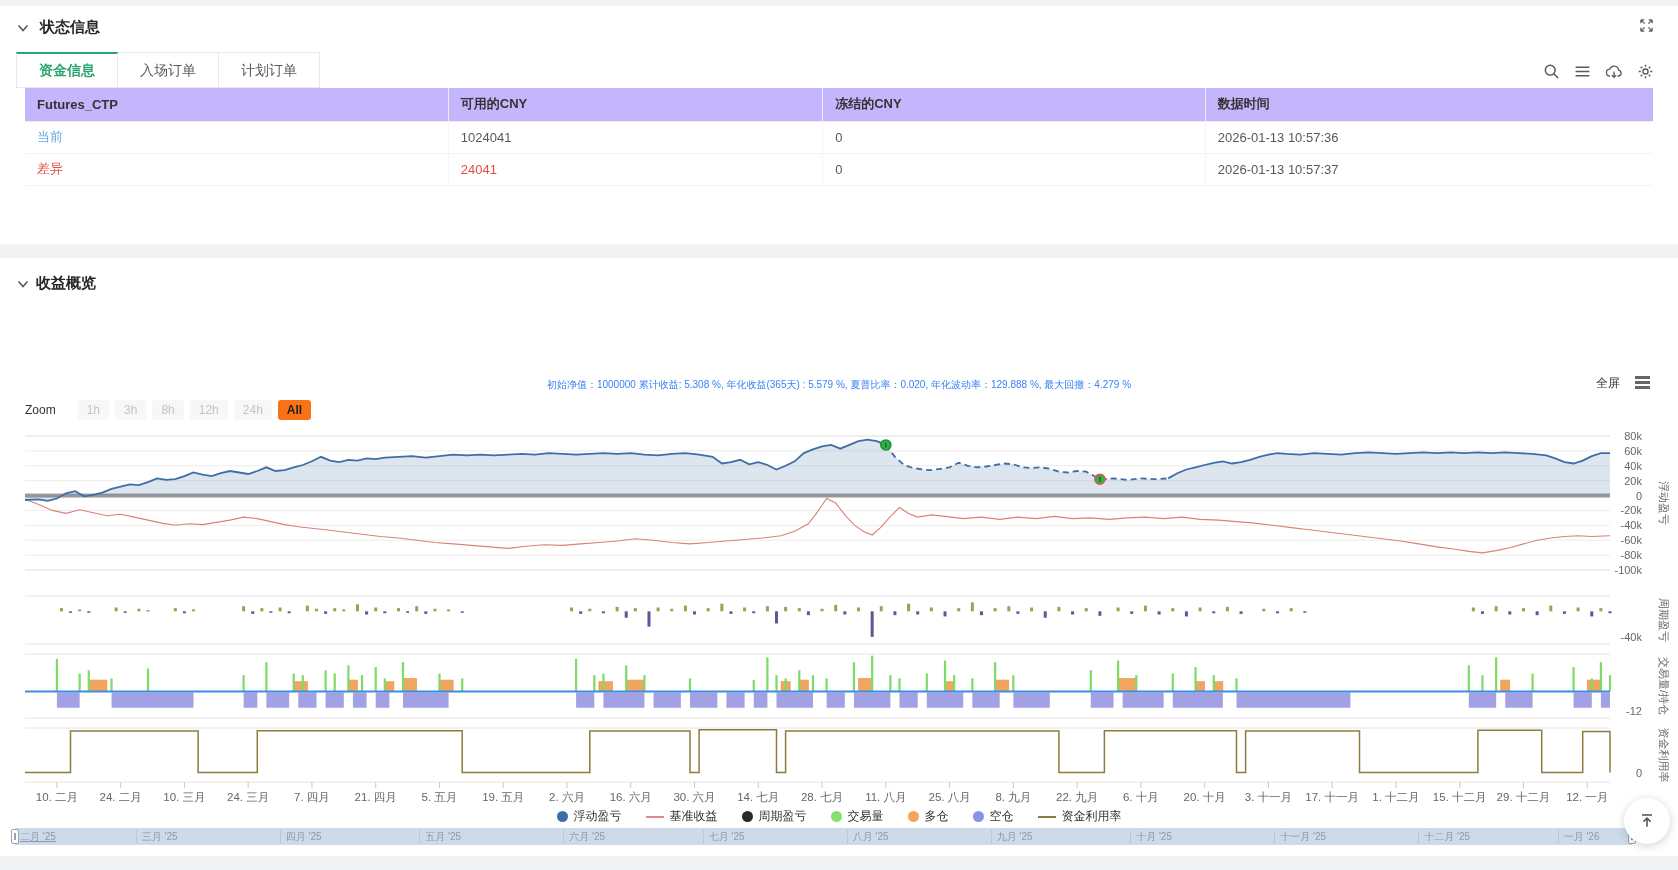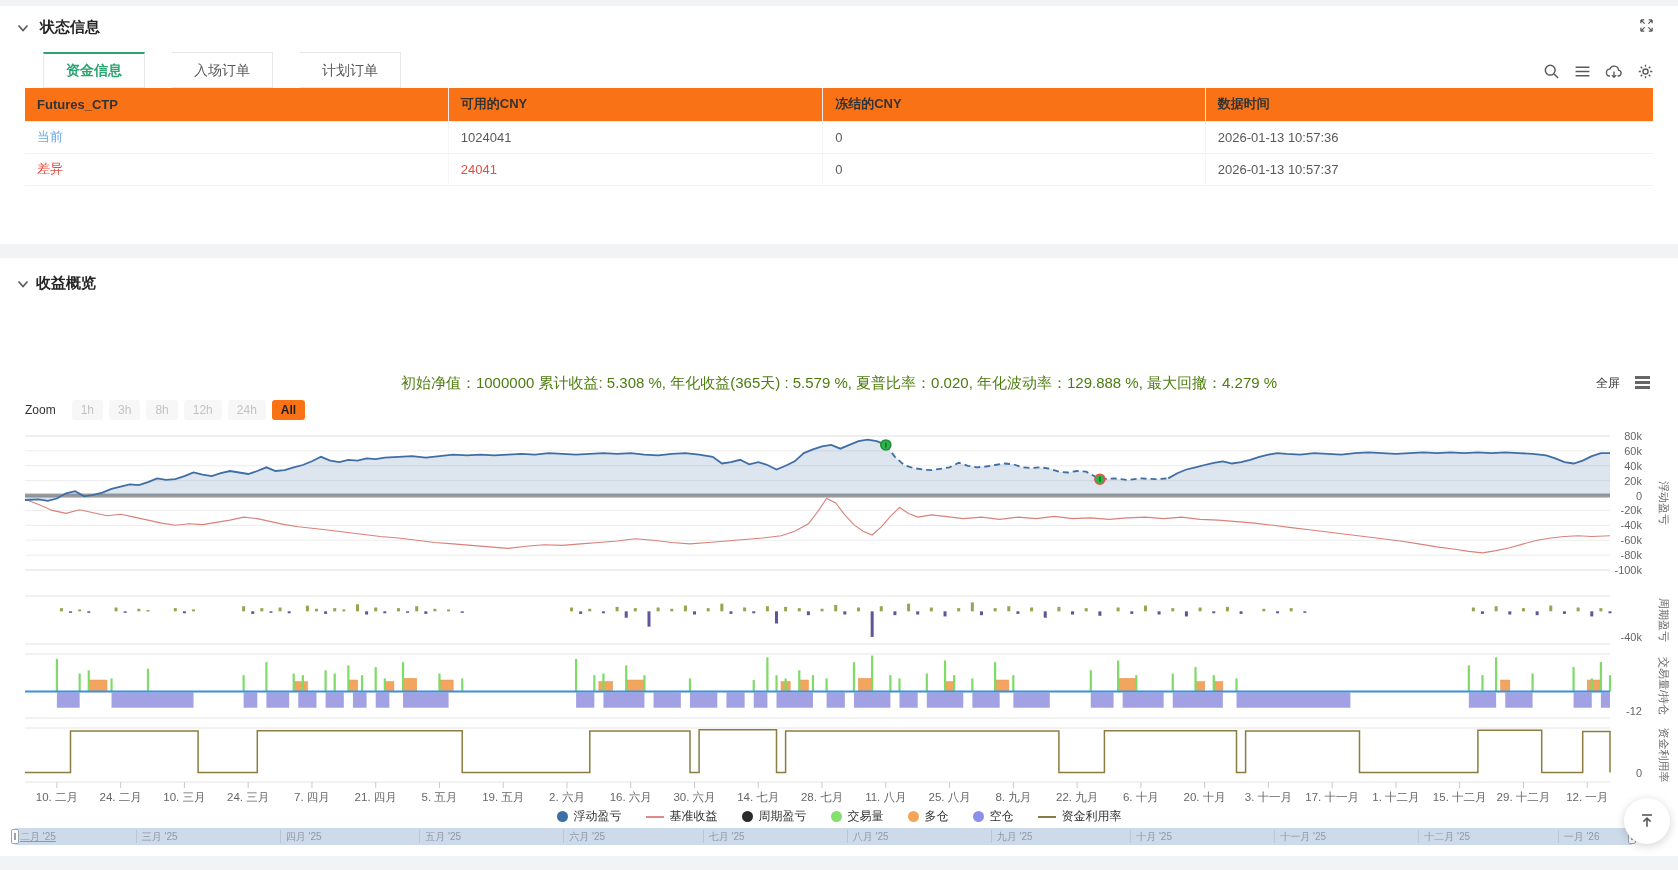--- a/index.html
+++ b/index.html
@@ -13,43 +13,43 @@
   .card-profit .sec-head { top:16px;gap:6px; }
   .sec-head h2 { font-size:15px; color:#262626; font-weight:bold; }
   .chev { width:14px; height:14px; display:inline-flex; align-items:center; justify-content:center; cursor:pointer; }
   .expand-ic { position:absolute; right:24px; top:12px; cursor:pointer; }
 
   .tabbar { position:absolute; left:16px; right:16px; display:flex; align-items:flex-end; }
   .card-status .tabbar { top:46px; height:36px; }
   .card-profit .tabbar { top:50px; height:37px; }
   .tabs { display:flex; }
   .tab { padding:0 22px; height:36px; line-height:34px; font-size:14px; color:#595959; background:#fff;
-         border:1px solid #e8e8e8; border-left:none; cursor:pointer; white-space:nowrap;margin-left:27px; }
+         border:1px solid #e8e8e8; border-left:none; cursor:pointer; white-space:nowrap; }
   .tab:first-child { border-left:1px solid #e8e8e8; }
   .tab.active { color:#2ba471; font-weight:bold; border-top:2px solid #2ba471; line-height:32px; }
   .tab-icons { position:absolute; right:8px; bottom:8px; display:flex; gap:14px; align-items:center; }
   .tab-icons span { cursor:pointer; display:inline-flex; }
 
   table.fund-table { position:absolute; top:82px; left:25px; width:1628px; border-collapse:collapse; font-size:13px; }
-  .fund-table th { background:#f97316; text-align:left; font-weight:bold; color:#333; height:33px; padding:0 12px;
+  .fund-table th { background:#c4b5fd; text-align:left; font-weight:bold; color:#333; height:33px; padding:0 12px;
                    border-bottom:1px solid #ededed; border-right:1px solid #ededed; }
   .fund-table th:last-child { border-right:none; }
   .fund-table td { height:32px; padding:0 12px; color:#595959; border-bottom:1px solid #f2f2f2; border-right:1px solid #f5f5f5; }
   .fund-table td:last-child { border-right:none; }
   td.c-link { color:#69a9e6; cursor:pointer; }
   td.c-red { color:#e34d43; }
 
   .stats-row { position:absolute; top:116px; left:0; right:0; height:20px; text-align:center; }
-  .stats { font-size:15px; color:#4d7c0f; }
+  .stats { font-size:10px; color:#3b82f6; }
   .fullscreen-link { position:absolute; right:58px; top:1px; font-size:12px; color:#333; cursor:pointer; }
   .hc-burger { position:absolute; right:28px; top:2px; width:15px; cursor:pointer; display:inline-block; }
   .hc-burger i { display:block; height:3px; background:#666; margin-bottom:2px; }
 
   .zoom-row { position:absolute; top:142px; left:25px; display:flex; align-items:center; gap:6px; }
-  .zoom-lab { font-size:12px; color:#333; margin-right:10px; }
+  .zoom-lab { font-size:12px; color:#333; margin-right:16px; }
   .zbtn { font-size:12px; color:#c3c3c3; background:#f7f7f7; border-radius:3px; padding:3px 9px; cursor:pointer; }
   .zbtn.active { color:#1f1f1f; background:#f97316; font-weight:bold; }
 
   #chart-svg { position:absolute; top:172px; left:0; }
   .legend { position:absolute; top:550px; left:0; right:0; display:flex; justify-content:center; gap:24px; align-items:center; }
   .lg-item { display:flex; align-items:center; gap:6px; font-size:12px; color:#333; cursor:pointer; }
   .lg-dot { width:11px; height:11px; border-radius:50%; }
   .lg-line { width:18px; height:2px; }
 
   .navigator { position:absolute; top:570px; left:15px; width:1617px; height:17px; background:#ccdaea; cursor:pointer; }

